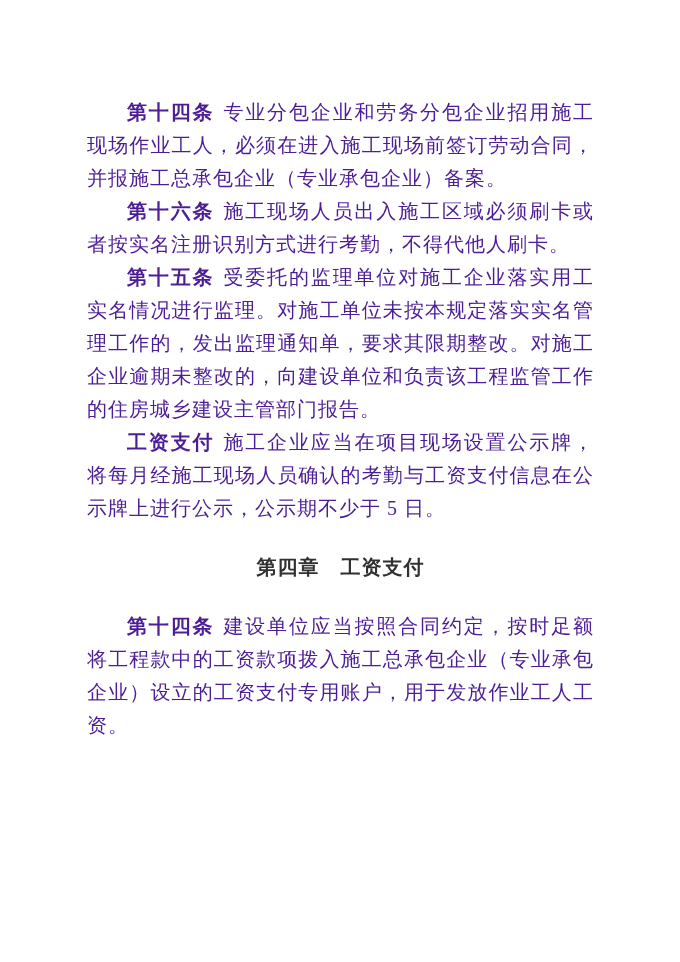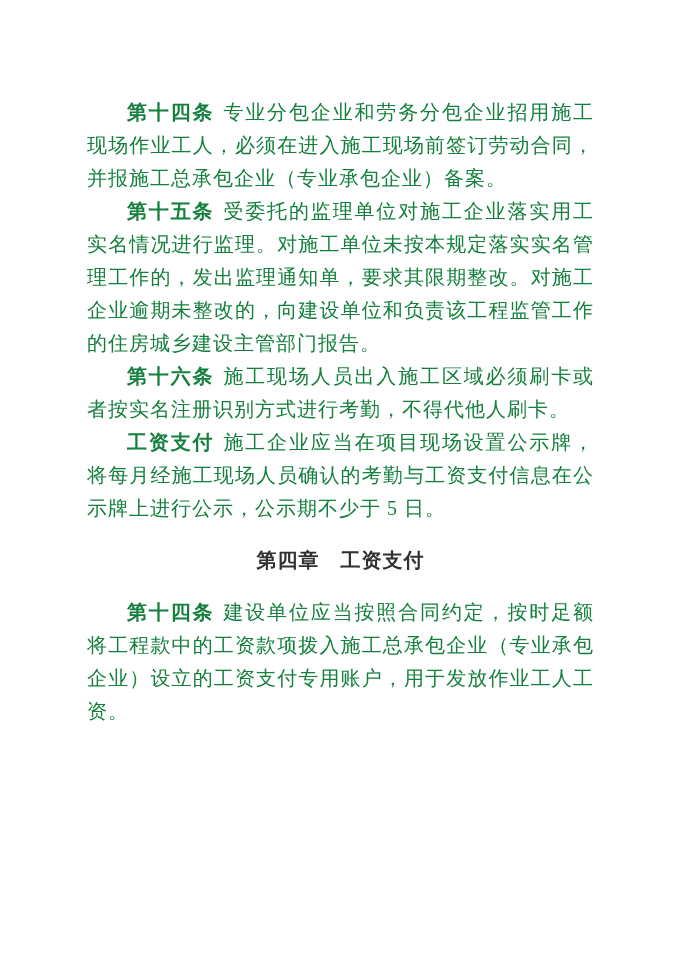--- a/index.html
+++ b/index.html
@@ -15,49 +15,49 @@
     box-sizing: border-box;
     padding: 96px 86px 40px 87px;
     overflow: hidden;
     font-family: "Liberation Serif", "DejaVu Serif", serif;
   }
   .para {
     margin: 0;
     font-size: 20px;
     line-height: 33px;
     letter-spacing: 1px;
-    color: #15803d;
+    color: #4c1d95;
     text-align: justify;
     text-indent: 2em;
   }
   .para .term {
     font-weight: bold;
     margin-right: 0.45em;
   }
   .chapter {
-    margin: 19px 0;
+    margin: 26px 0;
     font-size: 20px;
     line-height: 33px;
     letter-spacing: 1px;
     font-weight: bold;
     color: #303030;
     text-align: center;
   }
 </style>
 </head>
 <body>
 
 <div class="page">
 
   <p class="para"><b class="term">第十四条</b><span>专业分包企业和劳务分包企业招用施工现场作业工人，必须在进入施工现场前签订劳动合同，并报施工总承包企业（专业承包企业）备案。</span></p>
 
 
+  <p class="para"><b class="term">第十六条</b><span>施工现场人员出入施工区域必须刷卡或者按实名注册识别方式进行考勤，不得代他人刷卡。</span></p>
+
   <p class="para"><b class="term">第十五条</b><span>受委托的监理单位对施工企业落实用工实名情况进行监理。对施工单位未按本规定落实实名管理工作的，发出监理通知单，要求其限期整改。对施工企业逾期未整改的，向建设单位和负责该工程监管工作的住房城乡建设主管部门报告。</span></p>
-
-  <p class="para"><b class="term">第十六条</b><span>施工现场人员出入施工区域必须刷卡或者按实名注册识别方式进行考勤，不得代他人刷卡。</span></p>
 
   <p class="para"><b class="term">工资支付</b><span>施工企业应当在项目现场设置公示牌，将每月经施工现场人员确认的考勤与工资支付信息在公示牌上进行公示，公示期不少于 5 日。</span></p>
 
 
   <h2 class="chapter">第四章　工资支付</h2>
 
   <p class="para"><b class="term">第十四条</b><span>建设单位应当按照合同约定，按时足额将工程款中的工资款项拨入施工总承包企业（专业承包企业）设立的工资支付专用账户，用于发放作业工人工资。</span></p>
 
 </div>
 

